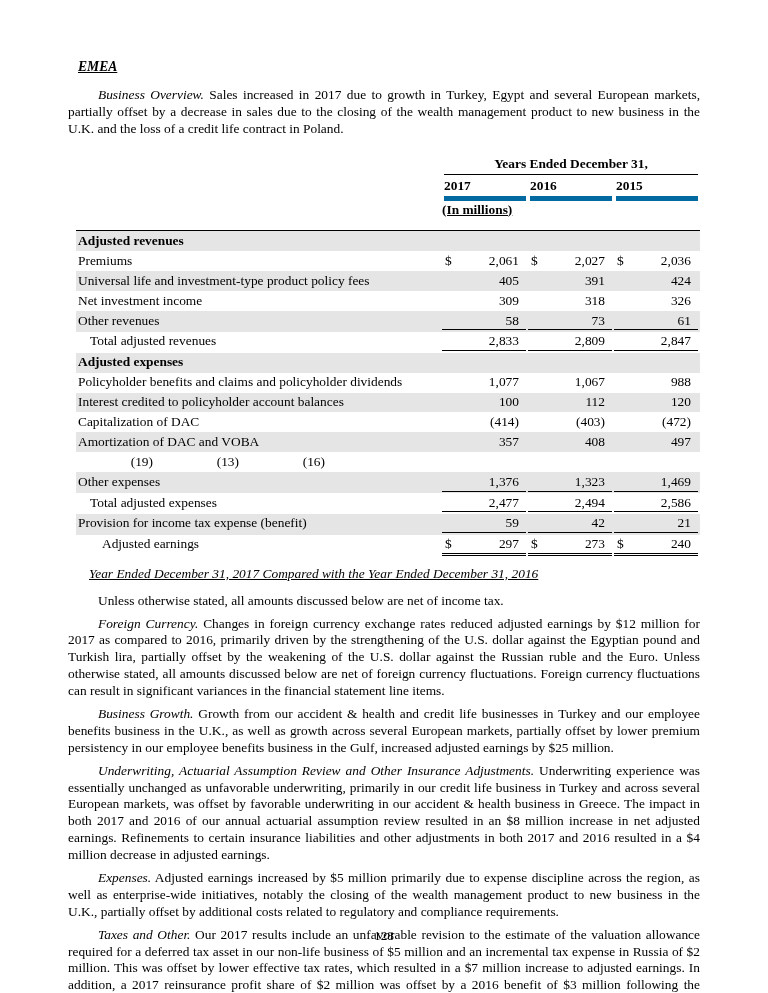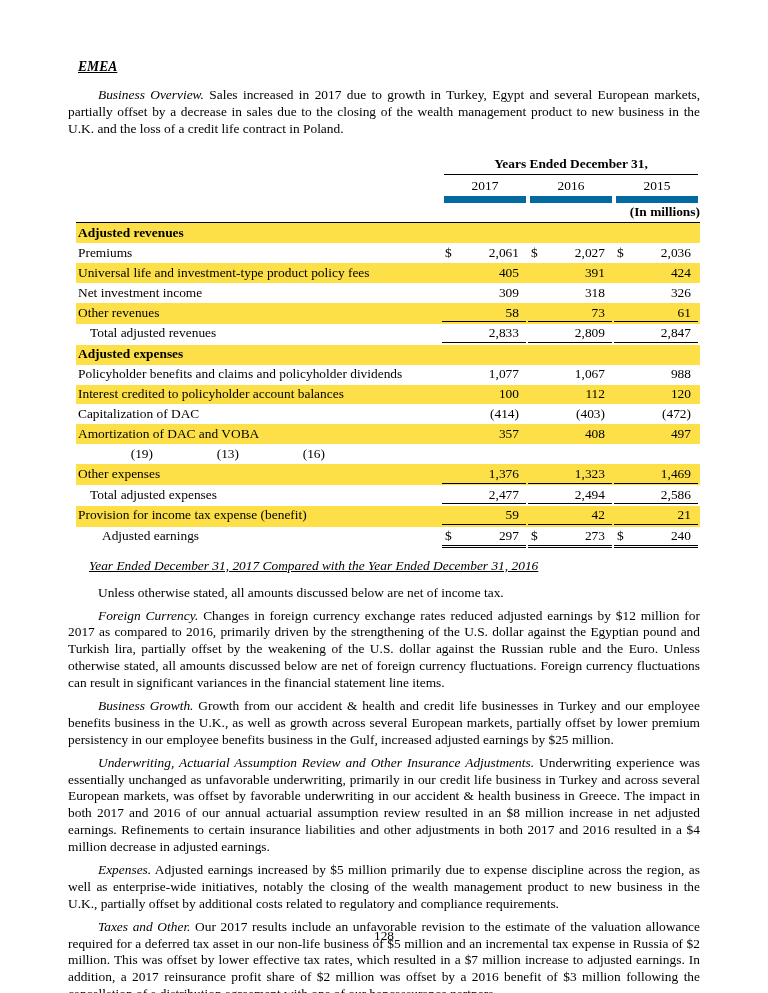--- a/index.html
+++ b/index.html
@@ -35,31 +35,32 @@
   .thead-spacer { flex:1 1 auto; }
   .num-area { width:258px; flex:0 0 258px; }
   .years-title {
     font-weight:bold; text-align:center;
     border-bottom:1px solid #000;
     margin:0 2px 2px 2px; padding-bottom:1px;
   }
   .year-row { display:flex; }
   .ycell {
     width:82px; margin:0 2px;
-    border-bottom:7px solid #0369a1;
-    text-align:center; font-weight:normal;
+    border-bottom:5px solid #0369a1;
+    font-weight:bold;
     padding:1px 0;
   }
   .units {
-    font-weight:bold; text-align:right;
-    padding:1px 0 2px 0;
+    font-weight:bold; text-align:left;
+    padding:1px 0 12px 0;
+    text-decoration:underline;
   }
   .tbody { border-top:1px solid #000; }
   .trow { display:flex; align-items:stretch; padding:1.5px 0; }
-  .trow.shaded { background:#fde047; }
+  .trow.shaded { background:#e5e5e5; }
   .tlabel { flex:1 1 auto; padding-left:2px; }
   .tlabel.bold { font-weight:bold; }
   .tlabel.span-all { flex:1 1 100%; }
   .tlabel.ind1 { padding-left:14px; }
   .tlabel.ind2 { padding-left:26px; }
   .tcell {
     width:84px; flex:0 0 84px; margin-right:2px;
     box-sizing:border-box;
     display:flex; justify-content:space-between;
     padding:0 7px 0 3px;

